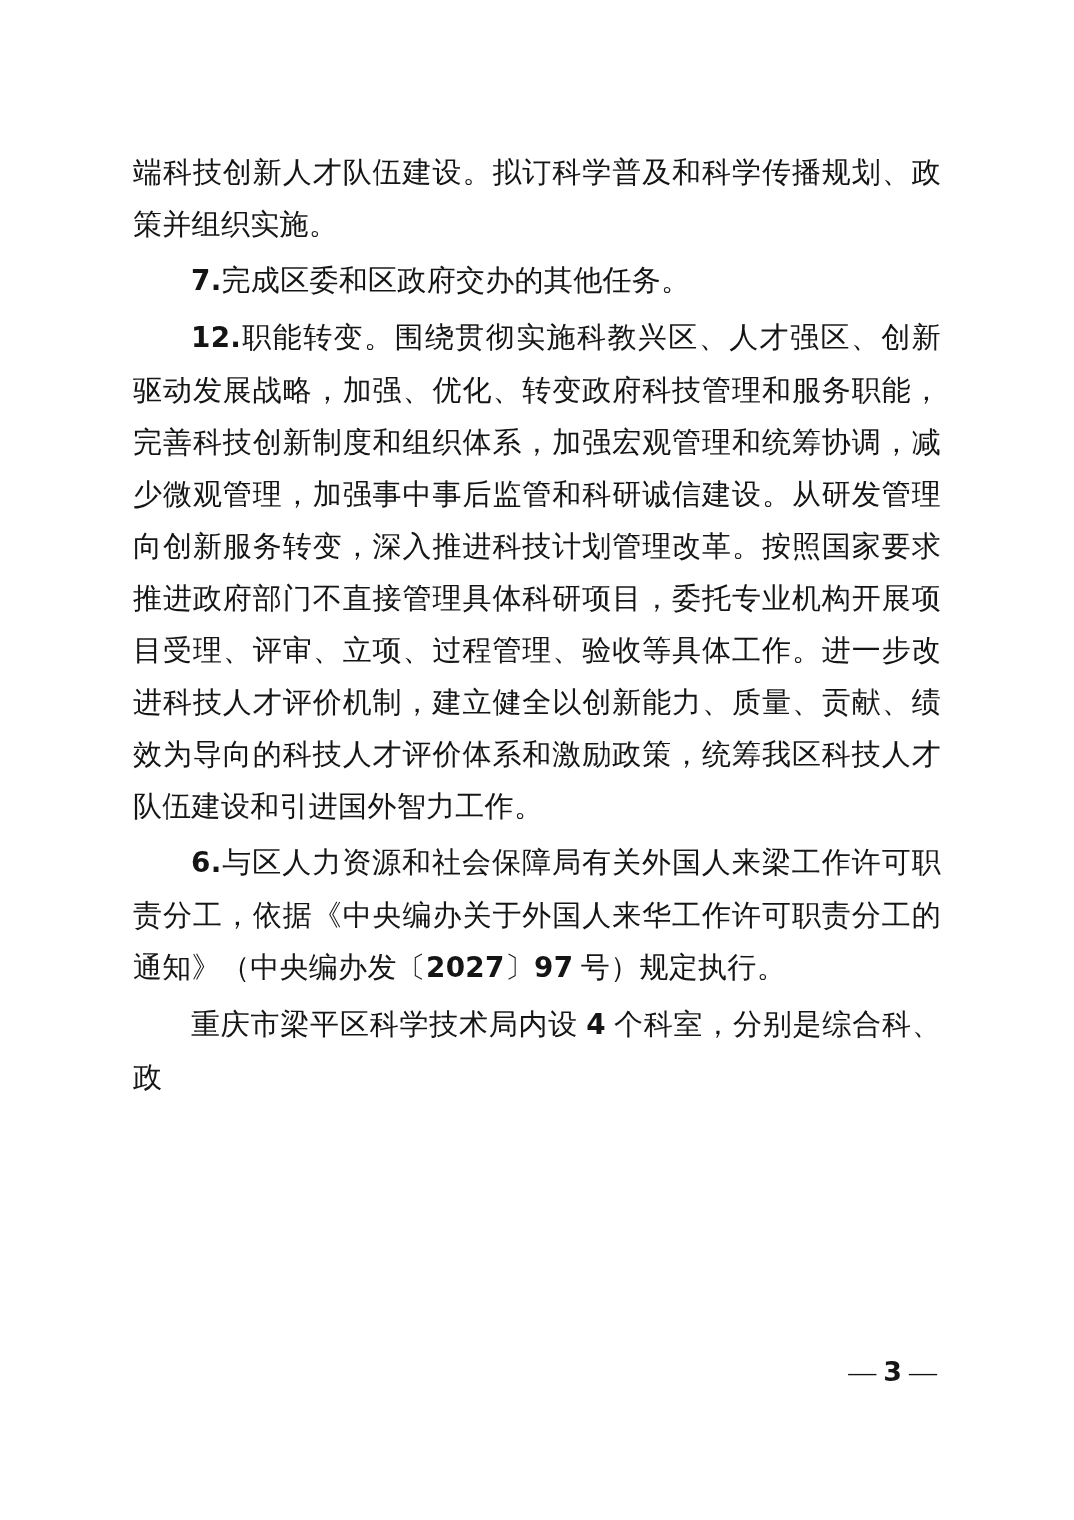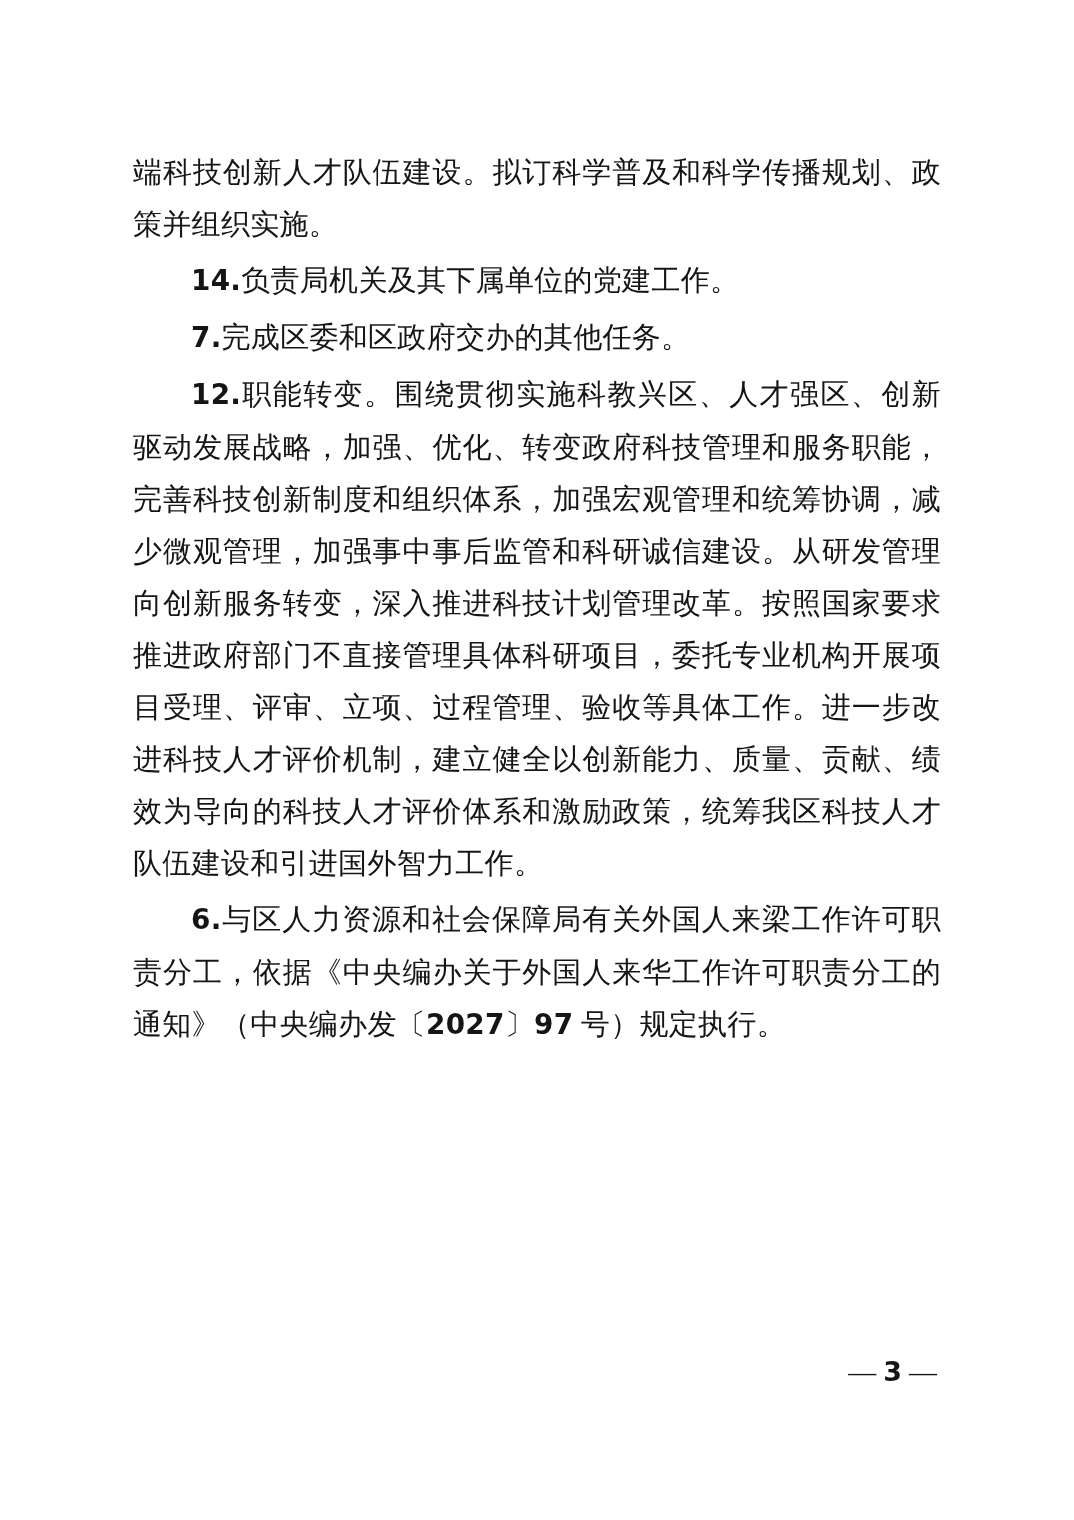--- a/index.html
+++ b/index.html
@@ -51,19 +51,19 @@
     color: #151515;
     white-space: nowrap;
   }
 </style>
 </head>
 <body>
 
 <div class="page">
   <div class="content">
     <p class="autodigit">端科技创新人才队伍建设。拟订科学普及和科学传播规划、政策并组织实施。</p>
-    <p class="indent autodigit"><span class="num">14.</span>负责局机关及其下属单位的党建工作。</p>
     <p class="indent autodigit"><span class="num">7.</span>完成区委和区政府交办的其他任务。</p>
     <p class="indent autodigit"><span class="num">12.</span>职能转变。围绕贯彻实施科教兴区、人才强区、创新驱动发展战略，加强、优化、转变政府科技管理和服务职能，完善科技创新制度和组织体系，加强宏观管理和统筹协调，减少微观管理，加强事中事后监管和科研诚信建设。从研发管理向创新服务转变，深入推进科技计划管理改革。按照国家要求推进政府部门不直接管理具体科研项目，委托专业机构开展项目受理、评审、立项、过程管理、验收等具体工作。进一步改进科技人才评价机制，建立健全以创新能力、质量、贡献、绩效为导向的科技人才评价体系和激励政策，统筹我区科技人才队伍建设和引进国外智力工作。</p>
     <p class="indent autodigit"><span class="num">6.</span>与区人力资源和社会保障局有关外国人来梁工作许可职责分工，依据《中央编办关于外国人来华工作许可职责分工的通知》（中央编办发〔<span class="num">2027</span>〕<span class="num">97</span> 号）规定执行。</p>
+    <p class="indent autodigit">重庆市梁平区科学技术局内设 <span class="num">4</span> 个科室，分别是综合科、政</p>
   </div>
   <div class="footer autodigit">— <span class="num">3</span> —</div>
 </div>
 
 </body></html>

